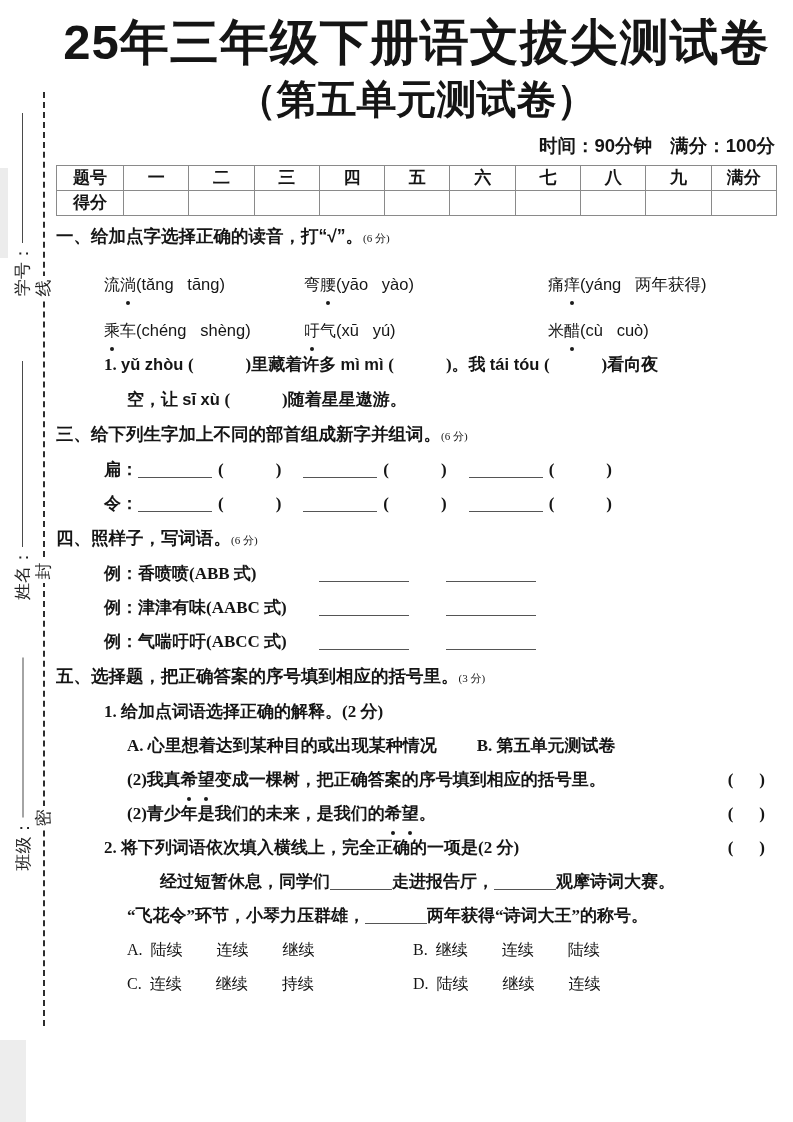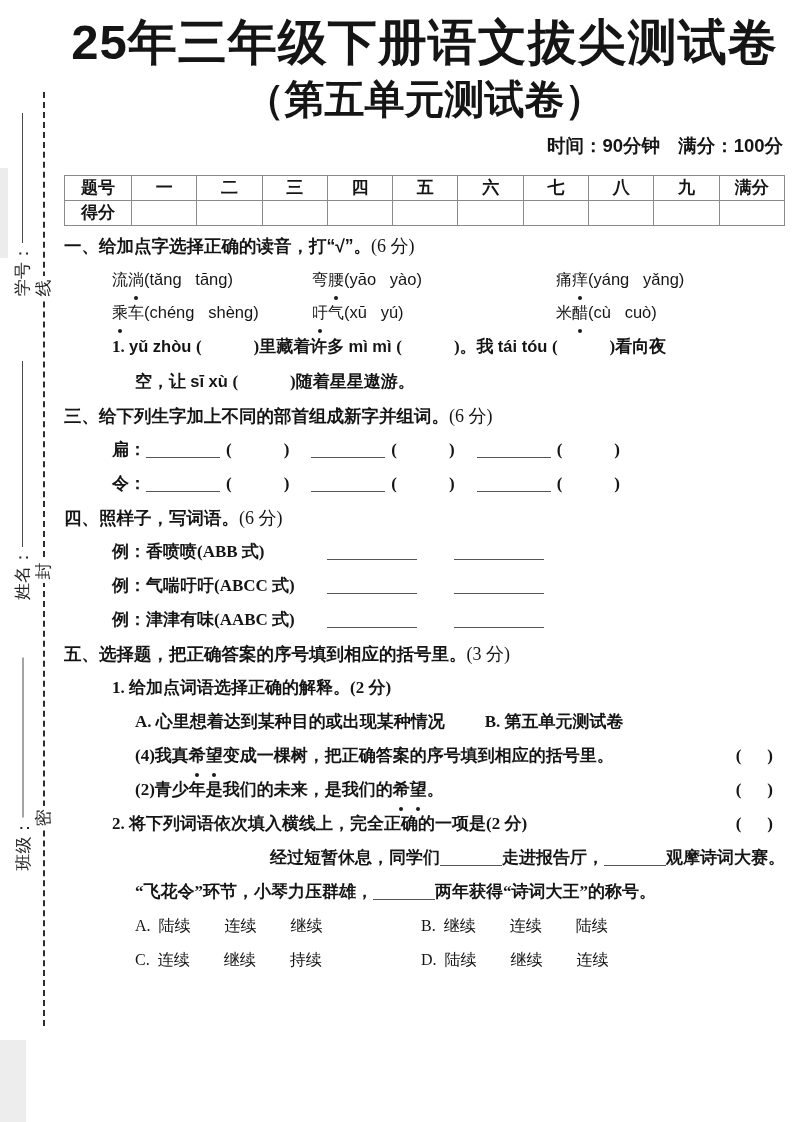--- a/index.html
+++ b/index.html
@@ -15,50 +15,50 @@
     transform:rotate(-90deg); white-space:nowrap; font-size:17px; color:#222;
   }
   .sf-blank { display:inline-block; border-bottom:1.6px solid #4a4a4a; height:1px; margin-left:2px; }
   .seal-dash { position:absolute; left:43px; top:92px; height:934px; width:0; border-left:2px dashed #2c2c2c; }
   .seal-char {
     position:absolute; left:32px; width:24px; height:22px; line-height:22px; text-align:center;
     transform:rotate(-90deg); background:#fff; font-size:17px; color:#222;
   }
 
   
-  .content { position:absolute; left:64px; top:0; width:721px; }
+  .content { position:absolute; left:56px; top:0; width:721px; }
   .t1 { margin:0; padding-top:13px; text-align:center; font-family:"Liberation Sans","DejaVu Sans",sans-serif;
         font-weight:bold; font-size:49px; line-height:1.2; letter-spacing:1px; }
   .t2 { text-align:center; font-family:"Liberation Sans","DejaVu Sans",sans-serif;
         font-weight:bold; font-size:40px; line-height:1.35; }
   .meta { margin-top:7px; text-align:right; font-family:"Liberation Sans","DejaVu Sans",sans-serif;
           font-weight:bold; font-size:18.5px; padding-right:2px; }
   .meta span { margin-left:18px; }
 
-  table.score-table { width:100%; border-collapse:collapse; table-layout:fixed; margin-top:17px;
+  table.score-table { width:100%; border-collapse:collapse; table-layout:fixed; margin-top:7px;
           font-family:"Liberation Sans","DejaVu Sans",sans-serif; font-weight:bold; font-size:17px;padding-left:38px; }
   table.score-table th, table.score-table td { border:1.4px solid #8a8a8a; height:24px; text-align:center; padding:0; font-weight:bold; }
 
   
   .qwrap { margin-top:3px; }
   .line { line-height:34px; font-size:17px;font-weight:bold; }
   .qtitle { font-family:"Liberation Sans","DejaVu Sans",sans-serif; font-weight:bold; font-size:17.5px; }
-  .qtitle .qs { font-family:"Liberation Serif","DejaVu Serif",serif; font-weight:normal; font-size:18px; }
+  .qtitle .qs { font-family:"Liberation Serif","DejaVu Serif",serif; font-weight:normal; font-size:11px; }
   .ind-a { padding-left:48px; }
   .ind-b { padding-left:71px; }
-  .ind-c { padding-left:104px;text-align:right; }
+  .ind-c { padding-left:104px; }
   .py { font-family:"Liberation Sans","DejaVu Sans",sans-serif; font-size:16.5px; white-space:pre; }
   .blank { display:inline-block; border-bottom:1.6px solid #555; height:15px; vertical-align:-3px; }
   .pgap { display:inline-block; }
   .pr { font-size:17px; }
   .du { position:relative; display:inline-block; }
   .du::after { content:""; position:absolute; left:50%; margin-left:-2px; bottom:-4px;
                width:4px; height:4px; border-radius:50%; background:#1b1b1b; }
   .q1-grid { display:grid; grid-template-columns:200px 244px auto; padding-left:48px; }
-  .q1-grid .cell { line-height:32px; }
+  .q1-grid .cell { line-height:32px;margin-top:13px; }
   .flex-line { display:flex; justify-content:space-between; padding-right:12px; }
   .ab-line { display:flex; gap:40px; }
   .q4-label { display:inline-block; width:215px; }
   .choice-grid { display:grid; grid-template-columns:286px auto; }
   .choice { display:flex; line-height:34px; }
   .choice .w { margin-left:34px; }
   .choice .w0 { margin-left:8px; }
   .smudge-a { position:absolute; left:0; top:168px; width:8px; height:90px; background:#ececec; }
   .smudge-b { position:absolute; left:0; top:1040px; width:26px; height:82px; background:#ededed; }
 </style>
@@ -129,21 +129,21 @@
 
     <div class="qwrap">
 
       <section>
         <div class="line qtitle">
           <span class="qb">一、给加点字选择正确的读音，打“√”。</span><span class="qs">(6 分)</span>
         </div>
         <div class="q1-grid" id="q1-grid">
             <div class="cell"><span>流</span><span class="du">淌</span><span class="py">(tǎng   tāng)</span></div>
             <div class="cell"><span>弯</span><span class="du">腰</span><span class="py">(yāo   yào)</span></div>
-            <div class="cell"><span>痛</span><span class="du">痒</span><span class="py">(yáng   yǎng)</span></div>
+            <div class="cell"><span>痛</span><span class="du">痒</span><span class="py">(yáng   两年获得)</span></div>
             <div class="cell"><span class="du">乘</span><span>车</span><span class="py">(chéng   shèng)</span></div>
             <div class="cell"><span class="du">吁</span><span>气</span><span class="py">(xū   yú)</span></div>
             <div class="cell"><span>米</span><span class="du">醋</span><span class="py">(cù   cuò)</span></div>
           </div>
       </section>
 
       <section>
         <div id="q2-lines">
             <div class="line ind-a"><span>1. </span><span class="py">yǔ zhòu </span><span class="pr">(</span><span class="pgap" style="width: 52px;"></span><span class="pr">)</span><span>里藏着许多 </span><span class="py">mì mì </span><span class="pr">(</span><span class="pgap" style="width: 52px;"></span><span class="pr">)</span><span>。我 </span><span class="py">tái tóu </span><span class="pr">(</span><span class="pgap" style="width: 52px;"></span><span class="pr">)</span><span>看向夜</span></div>
             <div class="line ind-b"><span>空，让 </span><span class="py">sī xù </span><span class="pr">(</span><span class="pgap" style="width: 52px;"></span><span class="pr">)</span><span>随着星星遨游。</span></div>
@@ -159,36 +159,36 @@
             <div class="line ind-a"><span>令：</span><span class="blank" style="width: 74px;"></span><span class="pgap" style="width: 6px;"></span><span class="pr">(</span><span class="pgap" style="width: 52px;"></span><span class="pr">)</span><span class="pgap" style="width: 22px;"></span><span class="blank" style="width: 74px;"></span><span class="pgap" style="width: 6px;"></span><span class="pr">(</span><span class="pgap" style="width: 52px;"></span><span class="pr">)</span><span class="pgap" style="width: 22px;"></span><span class="blank" style="width: 74px;"></span><span class="pgap" style="width: 6px;"></span><span class="pr">(</span><span class="pgap" style="width: 52px;"></span><span class="pr">)</span></div>
           </div>
       </section>
 
       <section>
         <div class="line qtitle">
           <span class="qb">四、照样子，写词语。</span><span class="qs">(6 分)</span>
         </div>
         <div id="q4-rows">
             <div class="line ind-a"><span class="q4-label">例：香喷喷(ABB 式)</span><span class="blank" style="width: 90px;"></span><span class="pgap" style="width: 37px;"></span><span class="blank" style="width: 90px;"></span></div>
+            <div class="line ind-a"><span class="q4-label">例：津津有味(AABC 式)</span><span class="blank" style="width: 90px;"></span><span class="pgap" style="width: 37px;"></span><span class="blank" style="width: 90px;"></span></div>
             <div class="line ind-a"><span class="q4-label">例：气喘吁吁(ABCC 式)</span><span class="blank" style="width: 90px;"></span><span class="pgap" style="width: 37px;"></span><span class="blank" style="width: 90px;"></span></div>
-            <div class="line ind-a"><span class="q4-label">例：津津有味(AABC 式)</span><span class="blank" style="width: 90px;"></span><span class="pgap" style="width: 37px;"></span><span class="blank" style="width: 90px;"></span></div>
           </div>
       </section>
 
       <section>
         <div class="line qtitle">
           <span class="qb">五、选择题，把正确答案的序号填到相应的括号里。</span><span class="qs">(3 分)</span>
         </div>
         <div class="line ind-a">1. 给加点词语选择正确的解释。(2 分)</div>
         <div class="line ind-b ab-line">
           <span>A. 心里想着达到某种目的或出现某种情况</span>
           <span>B. 第五单元测试卷</span>
         </div>
         <div class="line ind-b flex-line">
-          <span id="q5-item1"><span>(4)我真</span><span class="du">希</span><span class="du">望</span><span>变成一棵树，把正确答案的序号填到相应的括号里。</span></span>
+          <span id="q5-item1"><span>(2)我真</span><span class="du">希</span><span class="du">望</span><span>变成一棵树，把正确答案的序号填到相应的括号里。</span></span>
             <span id="q5-item1-ans"><span class="pr">(</span><span class="pgap" style="width: 26px;"></span><span class="pr">)</span></span>
         </div>
         <div class="line ind-b flex-line">
           <span id="q5-item2"><span>(2)青少年是我们的未来，是我们的</span><span class="du">希</span><span class="du">望</span><span>。</span></span>
             <span id="q5-item2-ans"><span class="pr">(</span><span class="pgap" style="width: 26px;"></span><span class="pr">)</span></span>
         </div>
         <div class="line ind-a flex-line">
           <span>2. 将下列词语依次填入横线上，完全正确的一项是(2 分)</span>
             <span id="q5-sub2-ans"><span class="pr">(</span><span class="pgap" style="width: 26px;"></span><span class="pr">)</span></span>
         </div>

